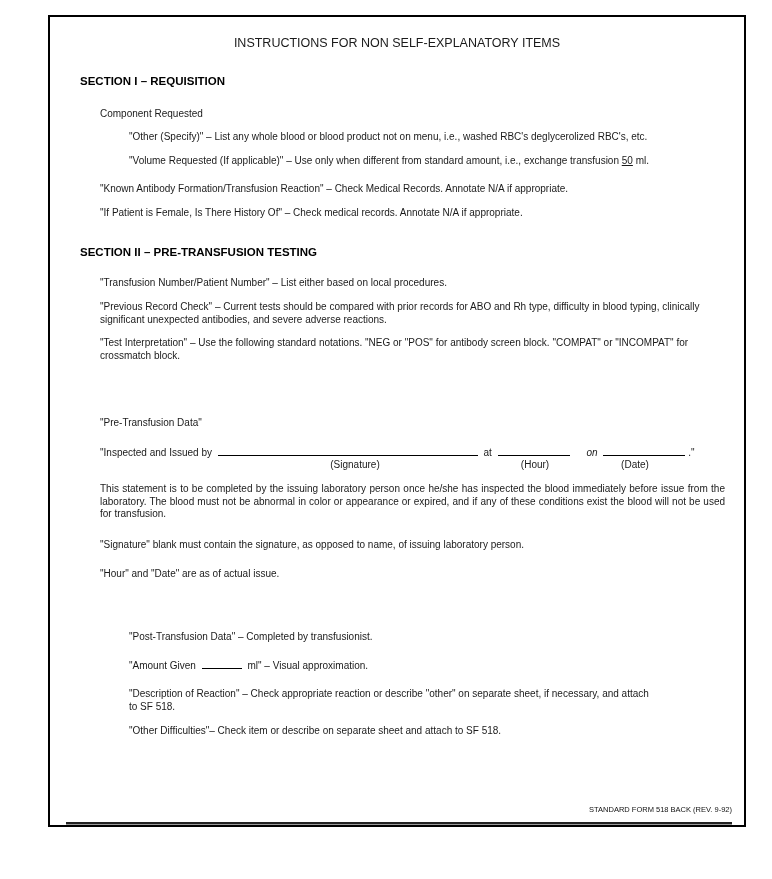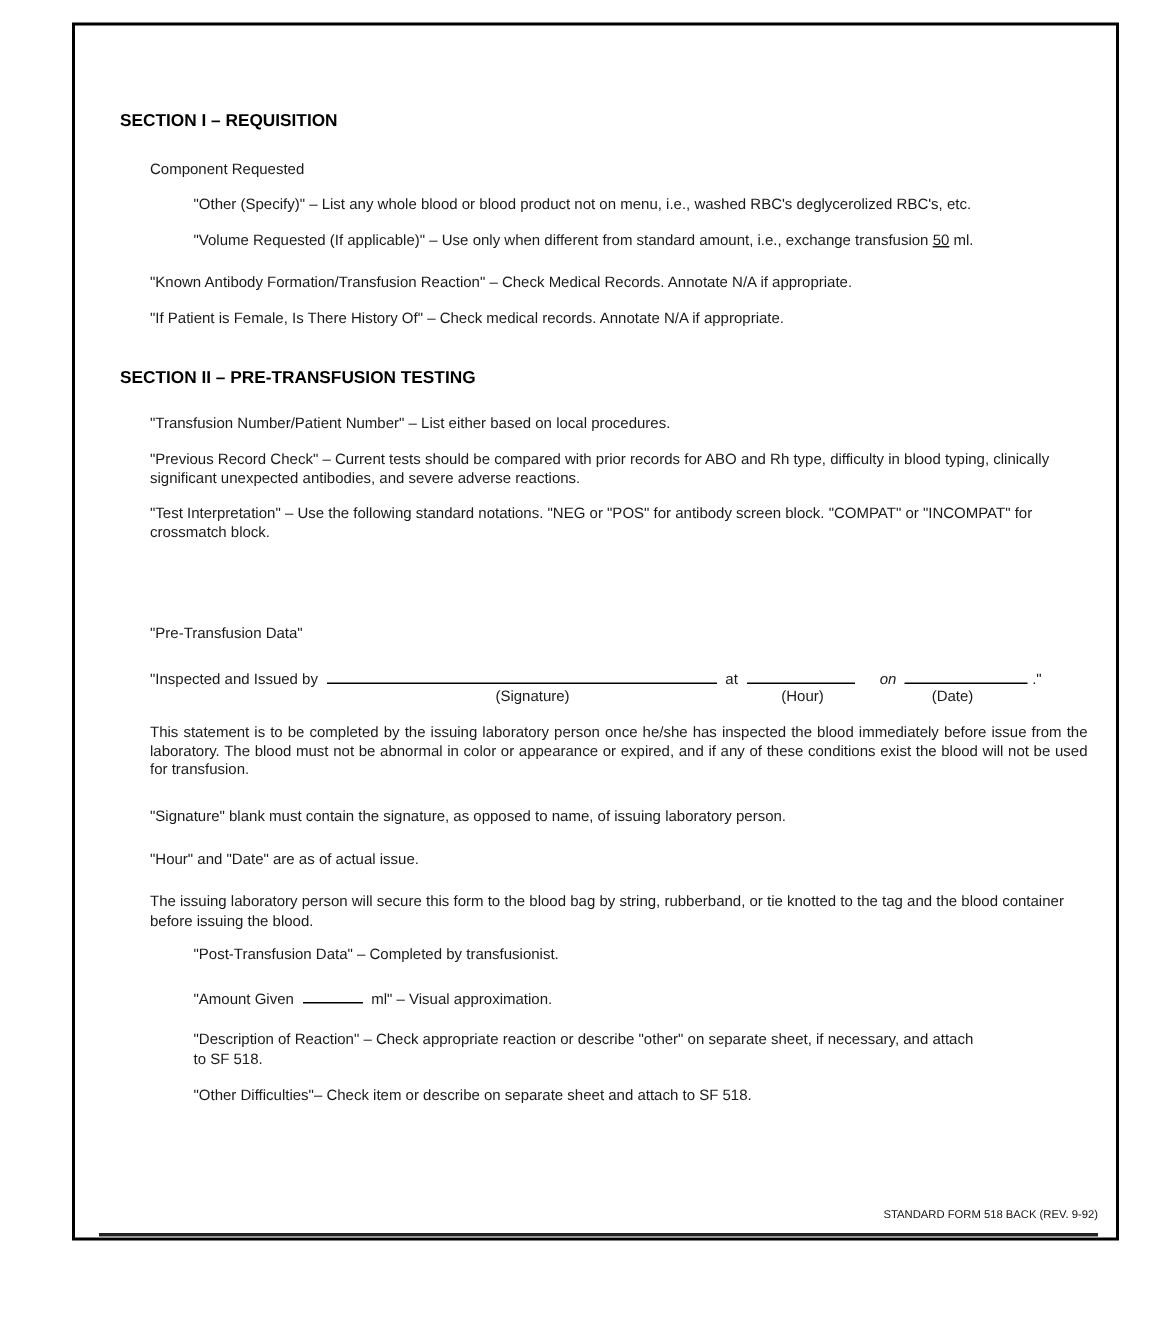--- a/index.html
+++ b/index.html
@@ -16,20 +16,21 @@
   .blank { display:inline-block; border-bottom:1px solid #000; height:9px; vertical-align:baseline; }
   .cap { font-size:10px; color:#1a1a1a; text-align:center; }
   .footer-text { font-size:7.5px; right:12px; top:788px; color:#111; }
   .footer-rule { position:absolute; left:16px; right:12px; top:805px; height:2px; background:#222;
                  box-shadow:0 1px 0 #999; }
 </style>
 </head>
 <body>
 
 <div class="page">
+  <div class="abs title">INSTRUCTIONS FOR NON SELF-EXPLANATORY ITEMS</div>
 
   <div class="abs sec" style="top:58px;text-align:right;">SECTION I – REQUISITION</div>
   <div class="abs t" style="left:50px; top:91px;">Component Requested</div>
   <div class="abs t" style="left:79px; top:114px;">"Other (Specify)" – List any whole blood or blood product not on menu, i.e., washed RBC's deglycerolized RBC's, etc.</div>
   <div class="abs t" style="left:79px; top:138px;"><span>"Volume Requested (If applicable)" – Use only when different from standard amount, i.e., exchange transfusion </span><span class="ul">50</span><span> ml.</span></div>
   <div class="abs t" style="left:50px; top:166px;">"Known Antibody Formation/Transfusion Reaction" – Check Medical Records. Annotate N/A if appropriate.</div>
   <div class="abs t" style="left:50px; top:190px;">"If Patient is Female, Is There History Of" – Check medical records. Annotate N/A if appropriate.</div>
 
   <div class="abs sec" style="top:229px;">SECTION II – PRE-TRANSFUSION TESTING</div>
   <div class="abs t" style="left:50px; top:260px;">"Transfusion Number/Patient Number" – List either based on local procedures.</div>
@@ -47,21 +48,20 @@
     <span class="blank" style="width:82px; margin-left:3px;"></span>
     <span>."</span>
   </div>
   <div class="abs cap" style="left:250px; top:442px; width:110px;">(Signature)</div>
   <div class="abs cap" style="left:455px; top:442px; width:60px;">(Hour)</div>
   <div class="abs cap" style="left:555px; top:442px; width:60px;">(Date)</div>
 
   <div class="abs t wrap" style="left:50px; top:466px; width:625px; text-align:justify;">This statement is to be completed by the issuing laboratory person once he/she has inspected the blood immediately before issue from the laboratory. The blood must not be abnormal in color or appearance or expired, and if any of these conditions exist the blood will not be used for transfusion.</div>
   <div class="abs t" style="left:50px; top:522px;">"Signature" blank must contain the signature, as opposed to name, of issuing laboratory person.</div>
   <div class="abs t" style="left:50px; top:551px;">"Hour" and "Date" are as of actual issue.</div>
-  <div class="abs t wrap" style="left:50px; top:579px; width:620px;">The issuing laboratory person will secure this form to the blood bag by string, rubberband, or tie knotted to the tag and the blood container before issuing the blood.</div>
 
   <div class="abs t" style="left:79px; top:614px;">"Post-Transfusion Data" – Completed by transfusionist.</div>
   <div class="abs t" style="left:79px; top:642px;">
     <span>"Amount Given</span>
     <span class="blank" style="width:40px; margin-left:3px;"></span>
     <span style="margin-left:3px;">ml" – Visual approximation.</span>
   </div>
   <div class="abs t wrap" style="left:79px; top:671px; width:520px;">"Description of Reaction" – Check appropriate reaction or describe "other" on separate sheet, if necessary, and attach to SF 518.</div>
   <div class="abs t" style="left:79px; top:708px;">"Other Difficulties"– Check item or describe on separate sheet and attach to SF 518.</div>
 

